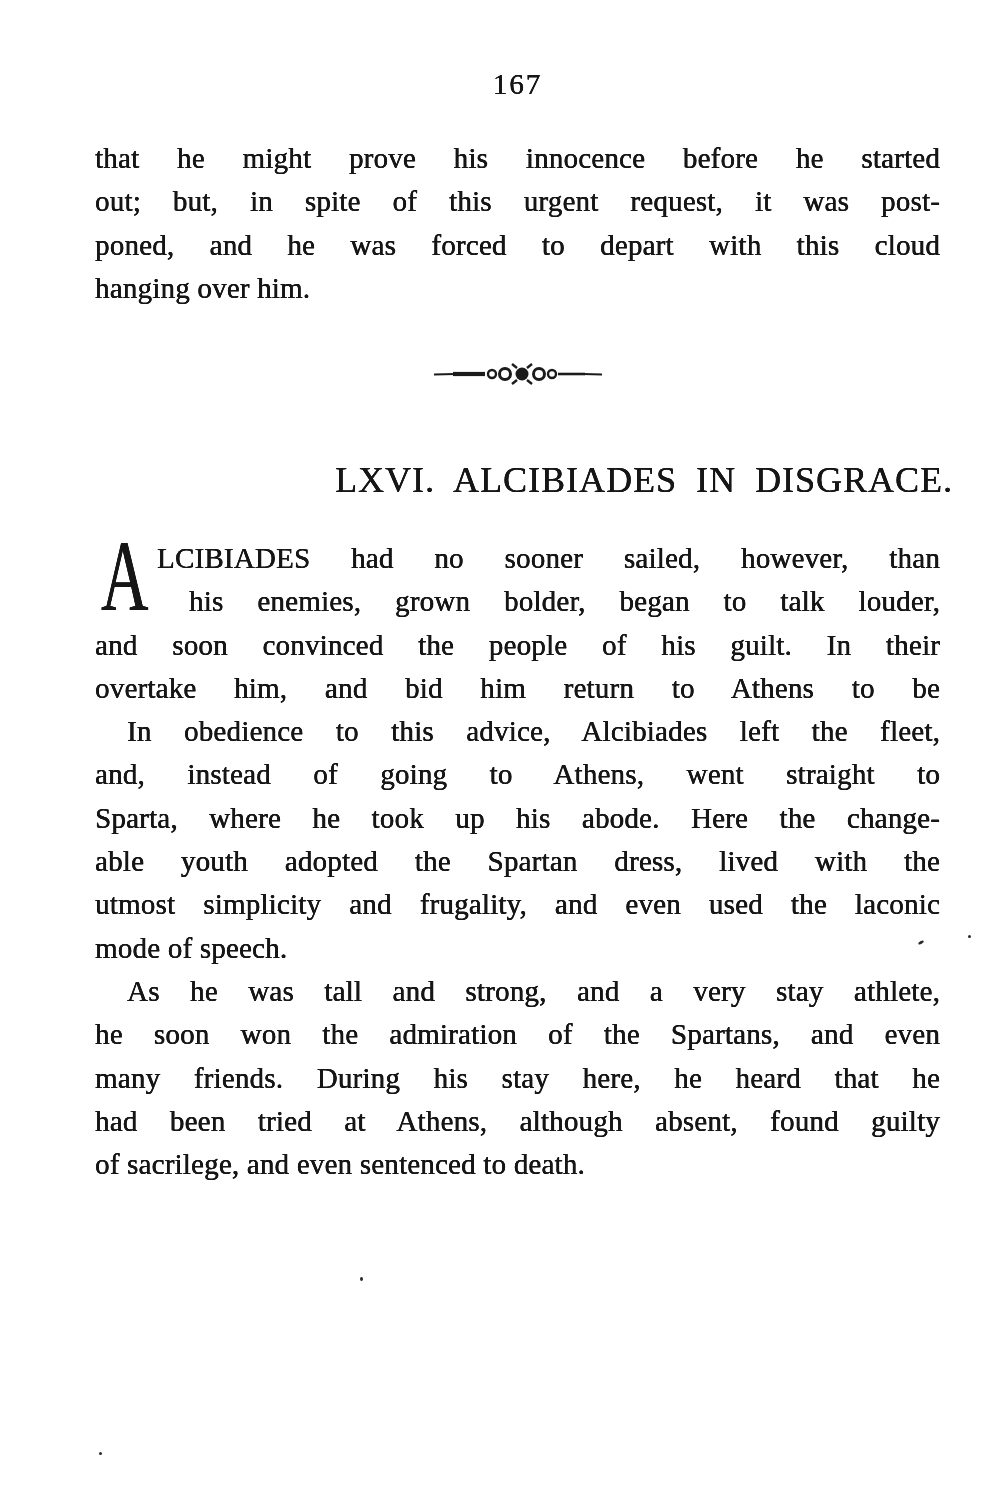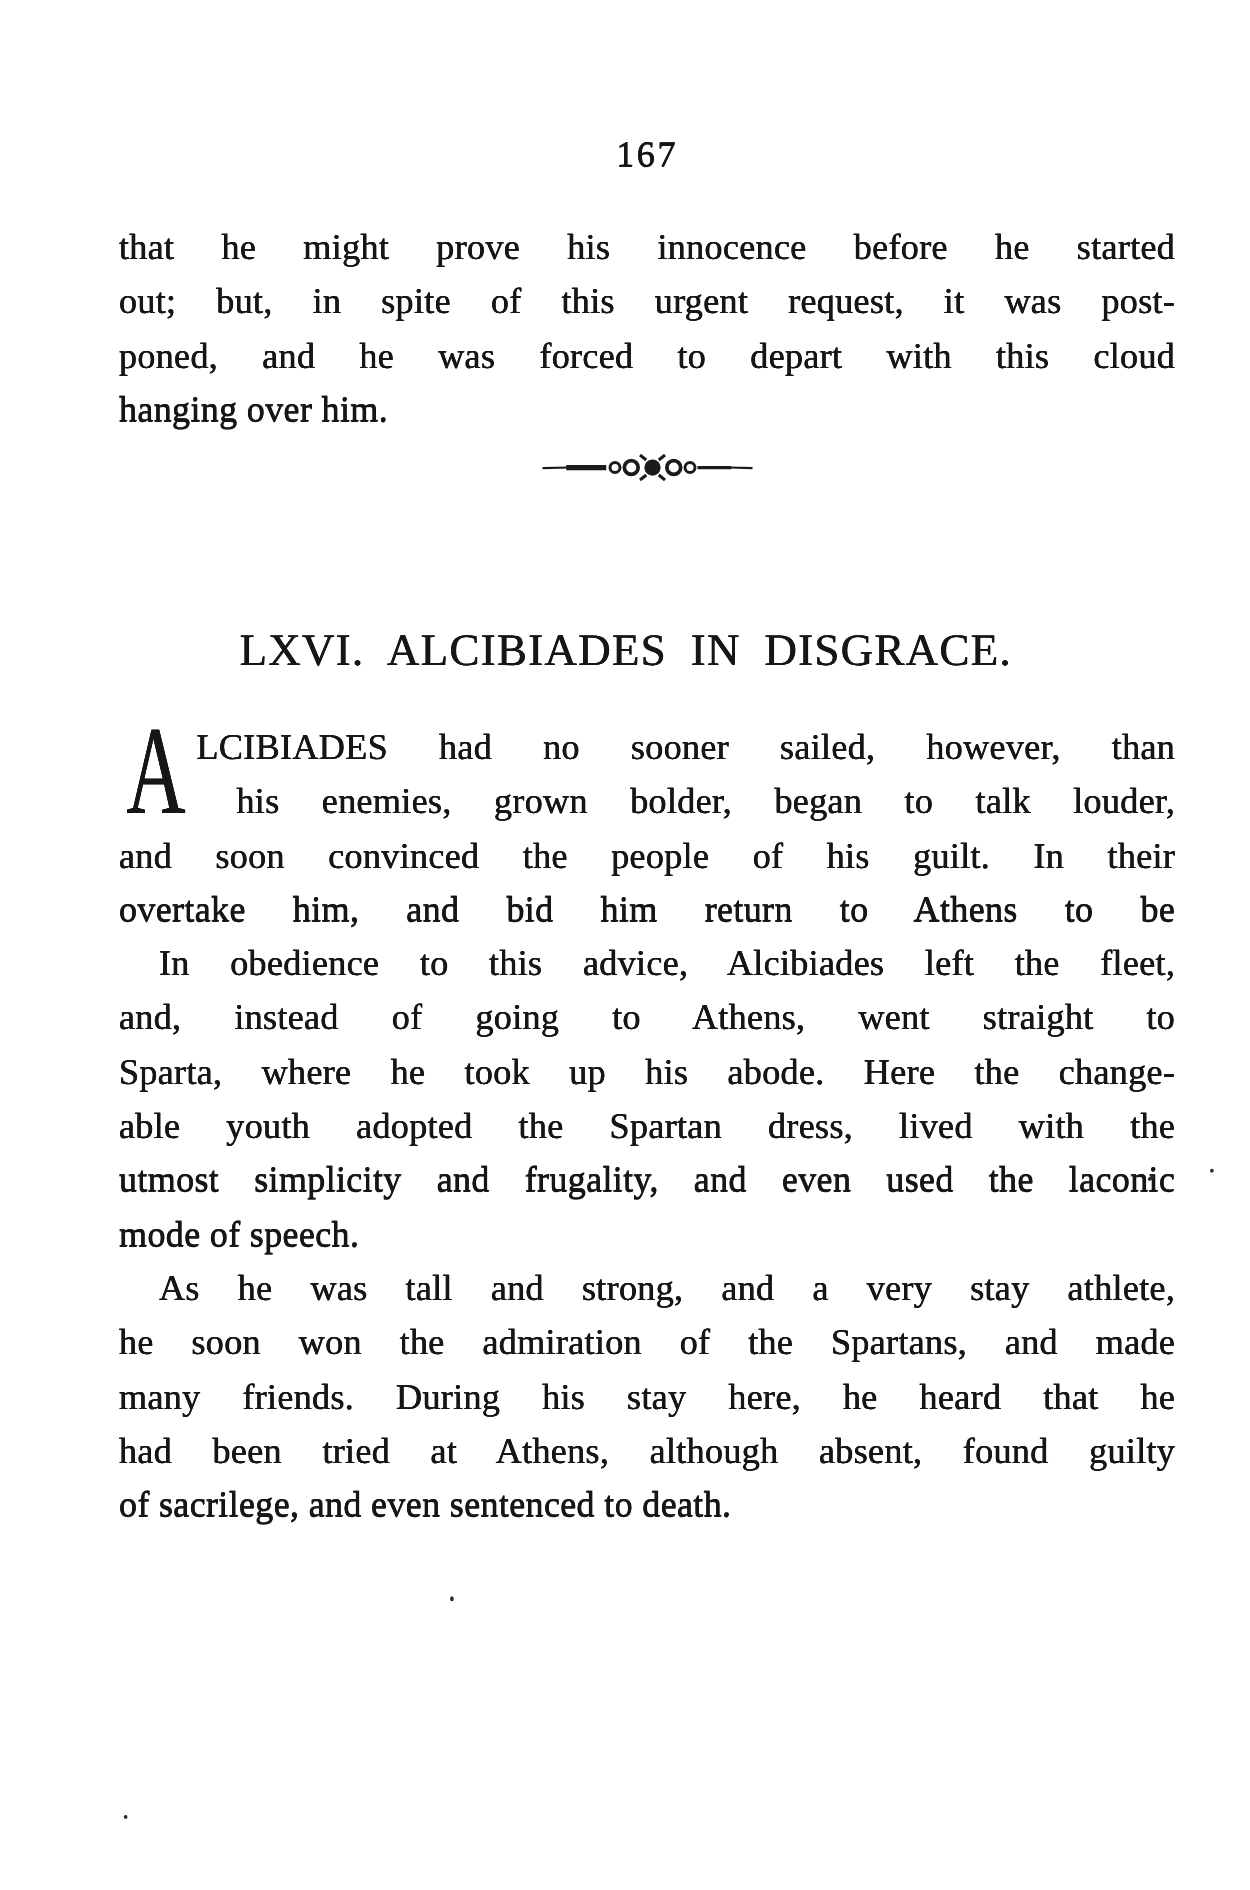--- a/index.html
+++ b/index.html
@@ -7,21 +7,21 @@
   .page {
     position: relative;
     width: 1000px;
     height: 1512px;
     background: #ffffff;
     font-family: "Liberation Serif", "DejaVu Serif", serif;
     color: #161616;
     overflow: hidden;
     margin: 0 auto;
   }
-  .ink-text { text-shadow: 0.35px 0 0 currentColor, 0 0.3px 0 currentColor; margin-top: 40px; }
+  .ink-text { text-shadow: 0.35px 0 0 currentColor, 0 0.3px 0 currentColor; }
 
   .page-number {
     position: absolute;
     top: 68px; left: 95px; width: 845px;
     text-align: center;
     font-size: 29px;
     letter-spacing: 2px;
   }
 
   .cont-para { position: absolute; top: 137px; left: 95px; width: 845px; }
@@ -41,21 +41,21 @@
   .divider-wrap {
     position: absolute;
     top: 363px; left: 95px; width: 845px;
     text-align: center;
   }
   .divider-wrap svg { display: inline-block; vertical-align: top; }
 
   .heading {
     position: absolute;
     top: 459px; left: 48px; width: 905px;
-    text-align: center;
+    text-align: right;
     font-size: 36px;
     font-weight: normal;
     letter-spacing: 1px;
     word-spacing: 9px;
     white-space: nowrap;
   }
   .heading .chapter-no { margin-right: 18px; }
 
   .body-text { position: absolute; top: 537px; left: 95px; width: 845px; }
 
@@ -126,21 +126,21 @@
       <div class="paragraph">
         <div class="line indent">In obedience to this advice, Alcibiades left the fleet,</div>
         <div class="line">and, instead of going to Athens, went straight to</div>
         <div class="line">Sparta, where he took up his abode.  Here the change-</div>
         <div class="line">able youth adopted the Spartan dress, lived with the</div>
         <div class="line">utmost simplicity and frugality, and even used the laconic</div>
         <div class="line end">mode of speech.</div>
       </div>
       <div class="paragraph">
         <div class="line indent">As he was tall and strong, and a very stay athlete,</div>
-        <div class="line">he soon won the admiration of the Spartans, and made</div>
+        <div class="line">he soon won the admiration of the Spartans, and even</div>
         <div class="line">many friends.  During his stay here, he heard that he</div>
         <div class="line">had been tried at Athens, although absent, found guilty</div>
         <div class="line end">of sacrilege, and even sentenced to death.</div>
       </div>
     </div>
 
   <div class="speck speck-a"></div>
   <div class="speck speck-b"></div>
   <div class="speck speck-c"></div>
   <div class="speck speck-d"></div>

